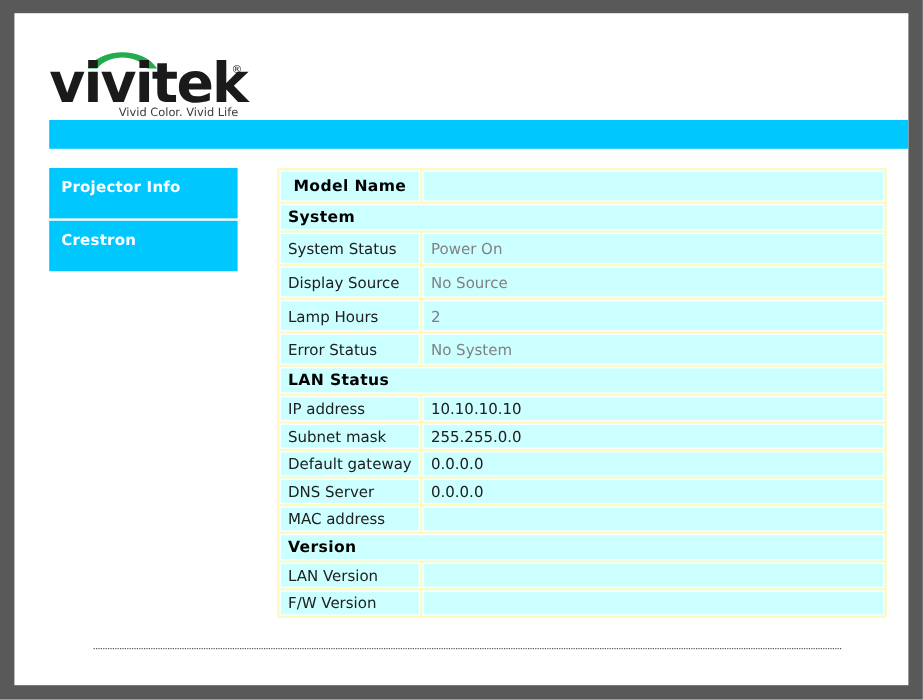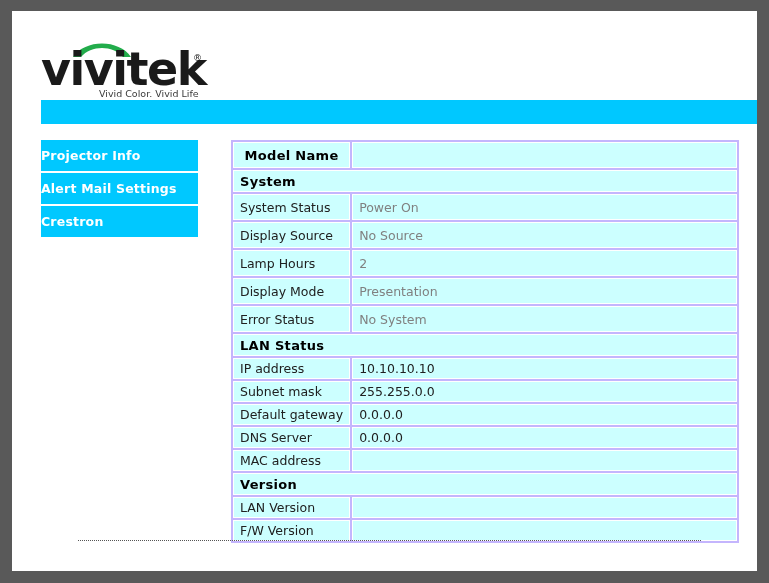--- a/index.html
+++ b/index.html
@@ -49,39 +49,40 @@
     position: absolute;
     left: 29px;
     top: 129px;
     width: 157px;
   }
   .nav-btn {
     background: #00c8ff;
     color: #ffffff;
     font-weight: bold;
     font-size: 12.5px;
-    height: 31px;
+    height: 42px;
     line-height: 31px;
+    padding-left: 10px;
     margin-bottom: 2px;
     box-sizing: border-box;
     letter-spacing: 0.2px;
     cursor: pointer;
     white-space: nowrap;
     overflow: hidden;
   }
 
   
   #info-table {
     position: absolute;
     left: 219px;
     top: 129px;
     width: 508px;
     border-collapse: separate;
     border-spacing: 2px;
-    background: #c4b5fd;
+    background: #fef9c3;
     font-size: 12.5px;
   }
   #info-table td {
     background: #ccffff;
     border: 1px solid #ffffff;
     padding: 0 6px;
     box-sizing: border-box;
     vertical-align: middle;
     white-space: nowrap;
     overflow: hidden;
@@ -136,21 +137,20 @@
       <text x="0" y="50" font-family="'DejaVu Sans', sans-serif" font-size="46" font-weight="bold" fill="#1a1a1a" letter-spacing="-1.5">vivitek</text>
       <text x="152" y="26" font-family="'DejaVu Sans', sans-serif" font-size="9" fill="#1a1a1a">®</text>
       <text x="58" y="62" font-family="'DejaVu Sans', sans-serif" font-size="9.5" fill="#3a3a3a">Vivid Color. Vivid Life</text>
     </svg>
   </div>
 
   <div id="banner"></div>
 
   <div id="sidebar">
     <div class="nav-btn">Projector Info</div>
-    <div class="nav-btn">Alert Mail Settings</div>
     <div class="nav-btn">Crestron</div>
   </div>
 
   <table id="info-table">
     <tbody>
       <tr>
         <td class="model-label">Model Name</td>
         <td class="value"></td>
       </tr>
 
@@ -163,24 +163,20 @@
       </tr>
       <tr>
         <td class="label">Display Source</td>
         <td class="value">No Source</td>
       </tr>
       <tr>
         <td class="label">Lamp Hours</td>
         <td class="value">2</td>
       </tr>
       <tr>
-        <td class="label">Display Mode</td>
-        <td class="value">Presentation</td>
-      </tr>
-      <tr>
         <td class="label">Error Status</td>
         <td class="value">No System</td>
       </tr>
 
       <tr>
         <td class="section" colspan="2">LAN Status</td>
       </tr>
       <tr class="compact">
         <td class="label">IP address</td>
         <td class="value dark">10.10.10.10</td>

